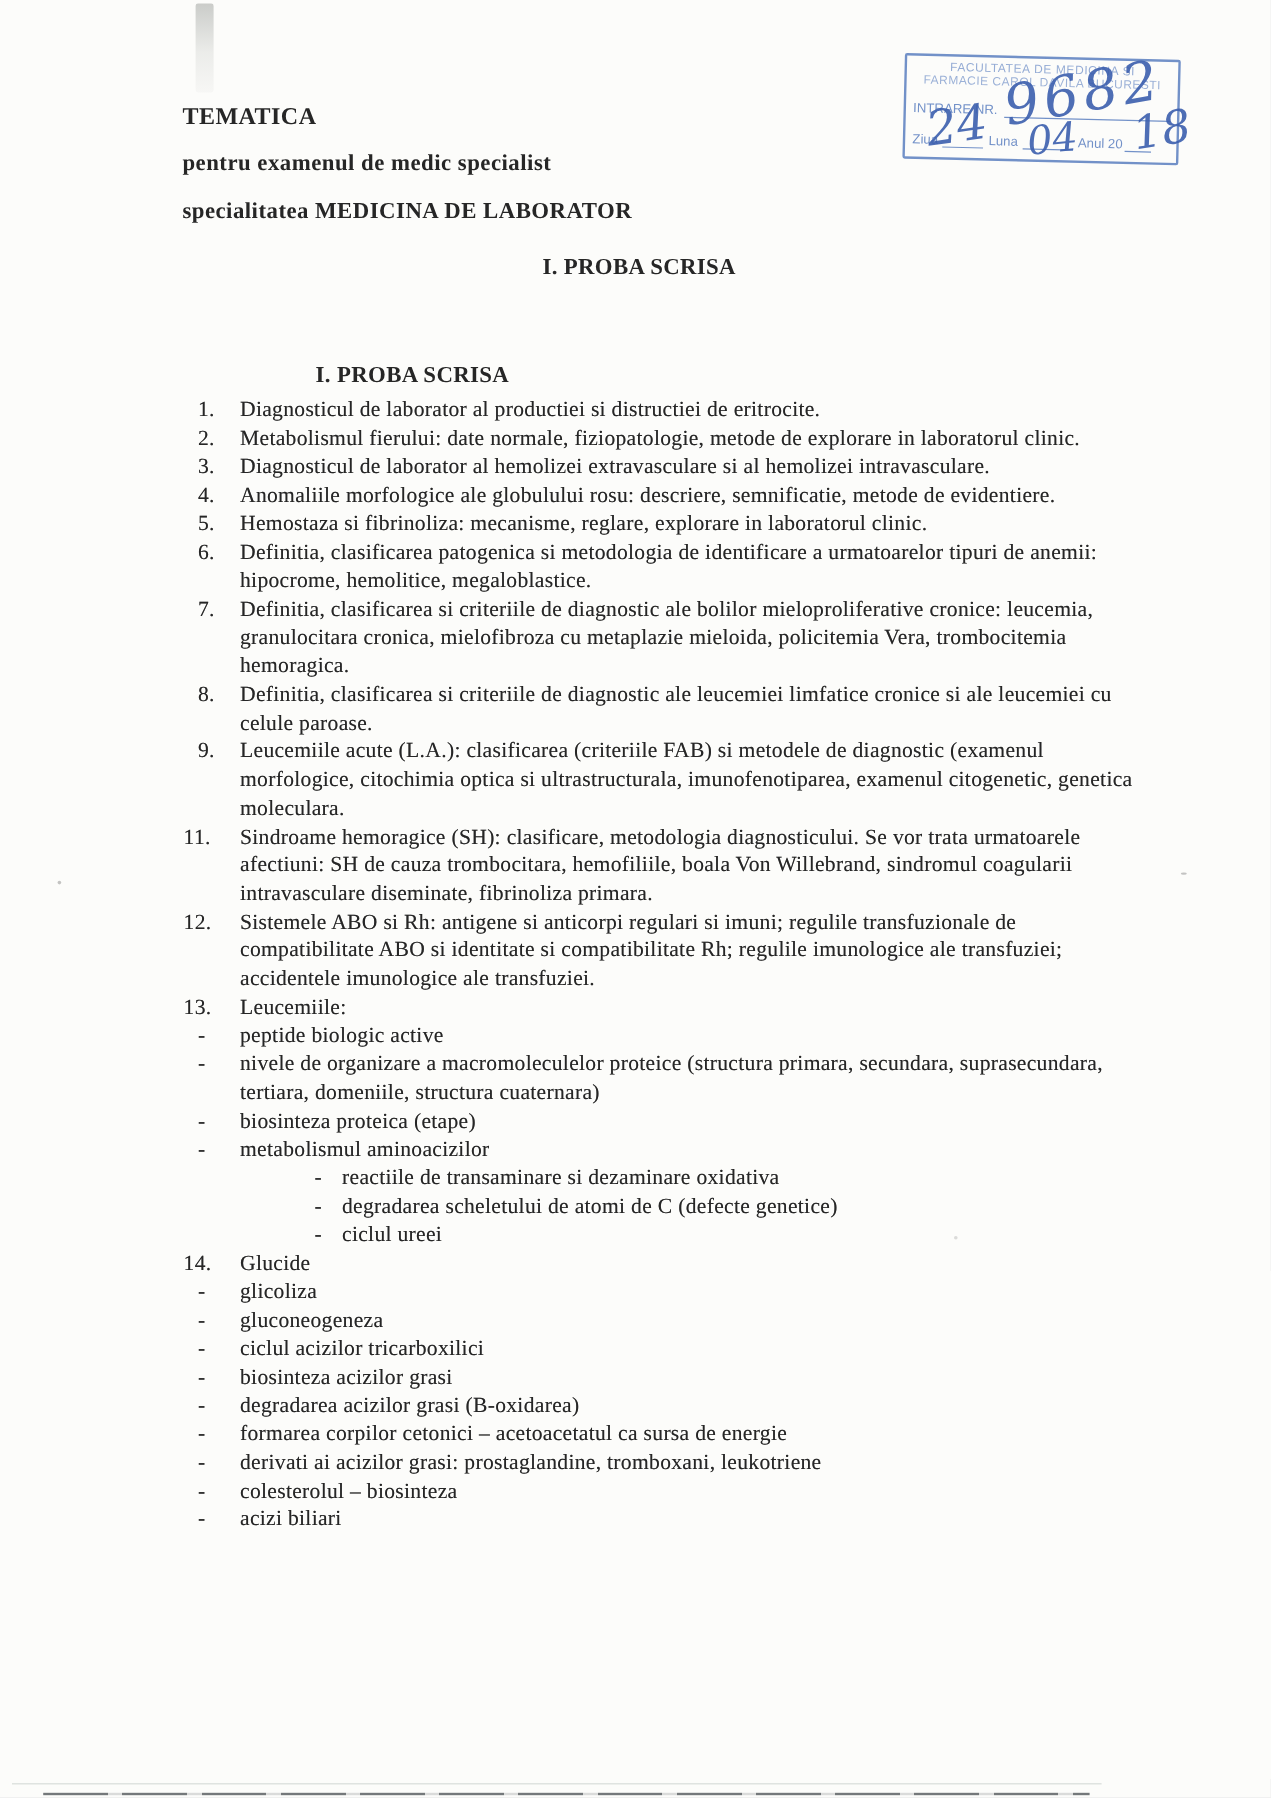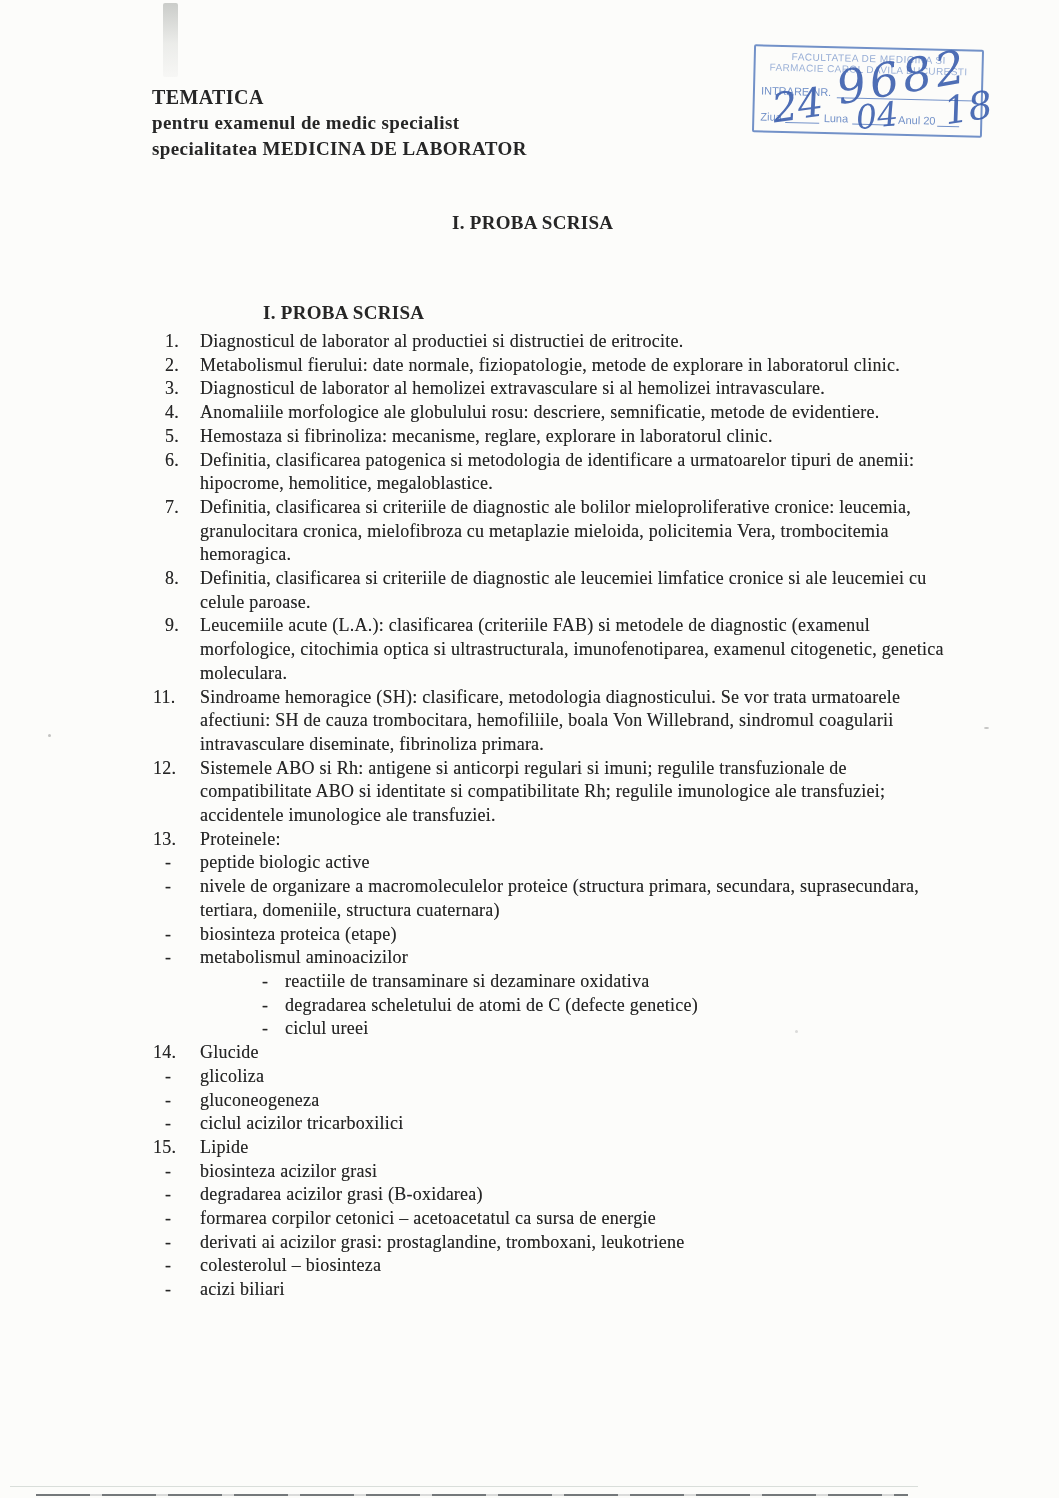--- a/index.html
+++ b/index.html
@@ -9,21 +9,21 @@
     font-family:"Liberation Serif", serif;
     color:#262626;
   }
   
   .header{
     position:absolute; top:84px; left:152px; width:790px;
     text-align:left; font-weight:bold; line-height:26px;
     letter-spacing:.4px;
   }
   .header .title{font-size:20px;}
-  .header .sub{font-size:19px;}
+  .header .sub{font-size:19px;margin-top:14px;}
   
   .overview{
     position:absolute; top:210px; left:452px;
     font-weight:bold; font-size:19px; line-height:26px; letter-spacing:.3px;
   }
   
   .section-heading{
     position:absolute; top:302px; left:263px;
     font-weight:bold; font-size:19px; letter-spacing:.3px;
   }
@@ -172,21 +172,21 @@
       <div class="row">
         <span class="marker">11.</span>
         <span class="txt">Sindroame hemoragice (SH): clasificare, metodologia diagnosticului. Se vor trata urmatoarele afectiuni: SH de cauza trombocitara, hemofiliile, boala Von Willebrand, sindromul coagularii intravasculare diseminate, fibrinoliza primara.</span>
       </div>
       <div class="row">
         <span class="marker">12.</span>
         <span class="txt">Sistemele ABO si Rh: antigene si anticorpi regulari si imuni; regulile transfuzionale de compatibilitate ABO si identitate si compatibilitate Rh; regulile imunologice ale transfuziei; accidentele imunologice ale transfuziei.</span>
       </div>
       <div class="row">
         <span class="marker">13.</span>
-        <span class="txt">Proteinele:</span>
+        <span class="txt">Leucemiile:</span>
       </div>
       <div class="row">
         <span class="marker pad">-</span>
         <span class="txt">peptide biologic active</span>
       </div>
       <div class="row">
         <span class="marker pad">-</span>
         <span class="txt">nivele de organizare a macromoleculelor proteice (structura primara, secundara, suprasecundara, tertiara, domeniile, structura cuaternara)</span>
       </div>
       <div class="row">
@@ -219,24 +219,20 @@
       </div>
       <div class="row">
         <span class="marker pad">-</span>
         <span class="txt">gluconeogeneza</span>
       </div>
       <div class="row">
         <span class="marker pad">-</span>
         <span class="txt">ciclul acizilor tricarboxilici</span>
       </div>
       <div class="row">
-        <span class="marker">15.</span>
-        <span class="txt">Lipide</span>
-      </div>
-      <div class="row">
         <span class="marker pad">-</span>
         <span class="txt">biosinteza acizilor grasi</span>
       </div>
       <div class="row">
         <span class="marker pad">-</span>
         <span class="txt">degradarea acizilor grasi (B-oxidarea)</span>
       </div>
       <div class="row">
         <span class="marker pad">-</span>
         <span class="txt">formarea corpilor cetonici – acetoacetatul ca sursa de energie</span>

